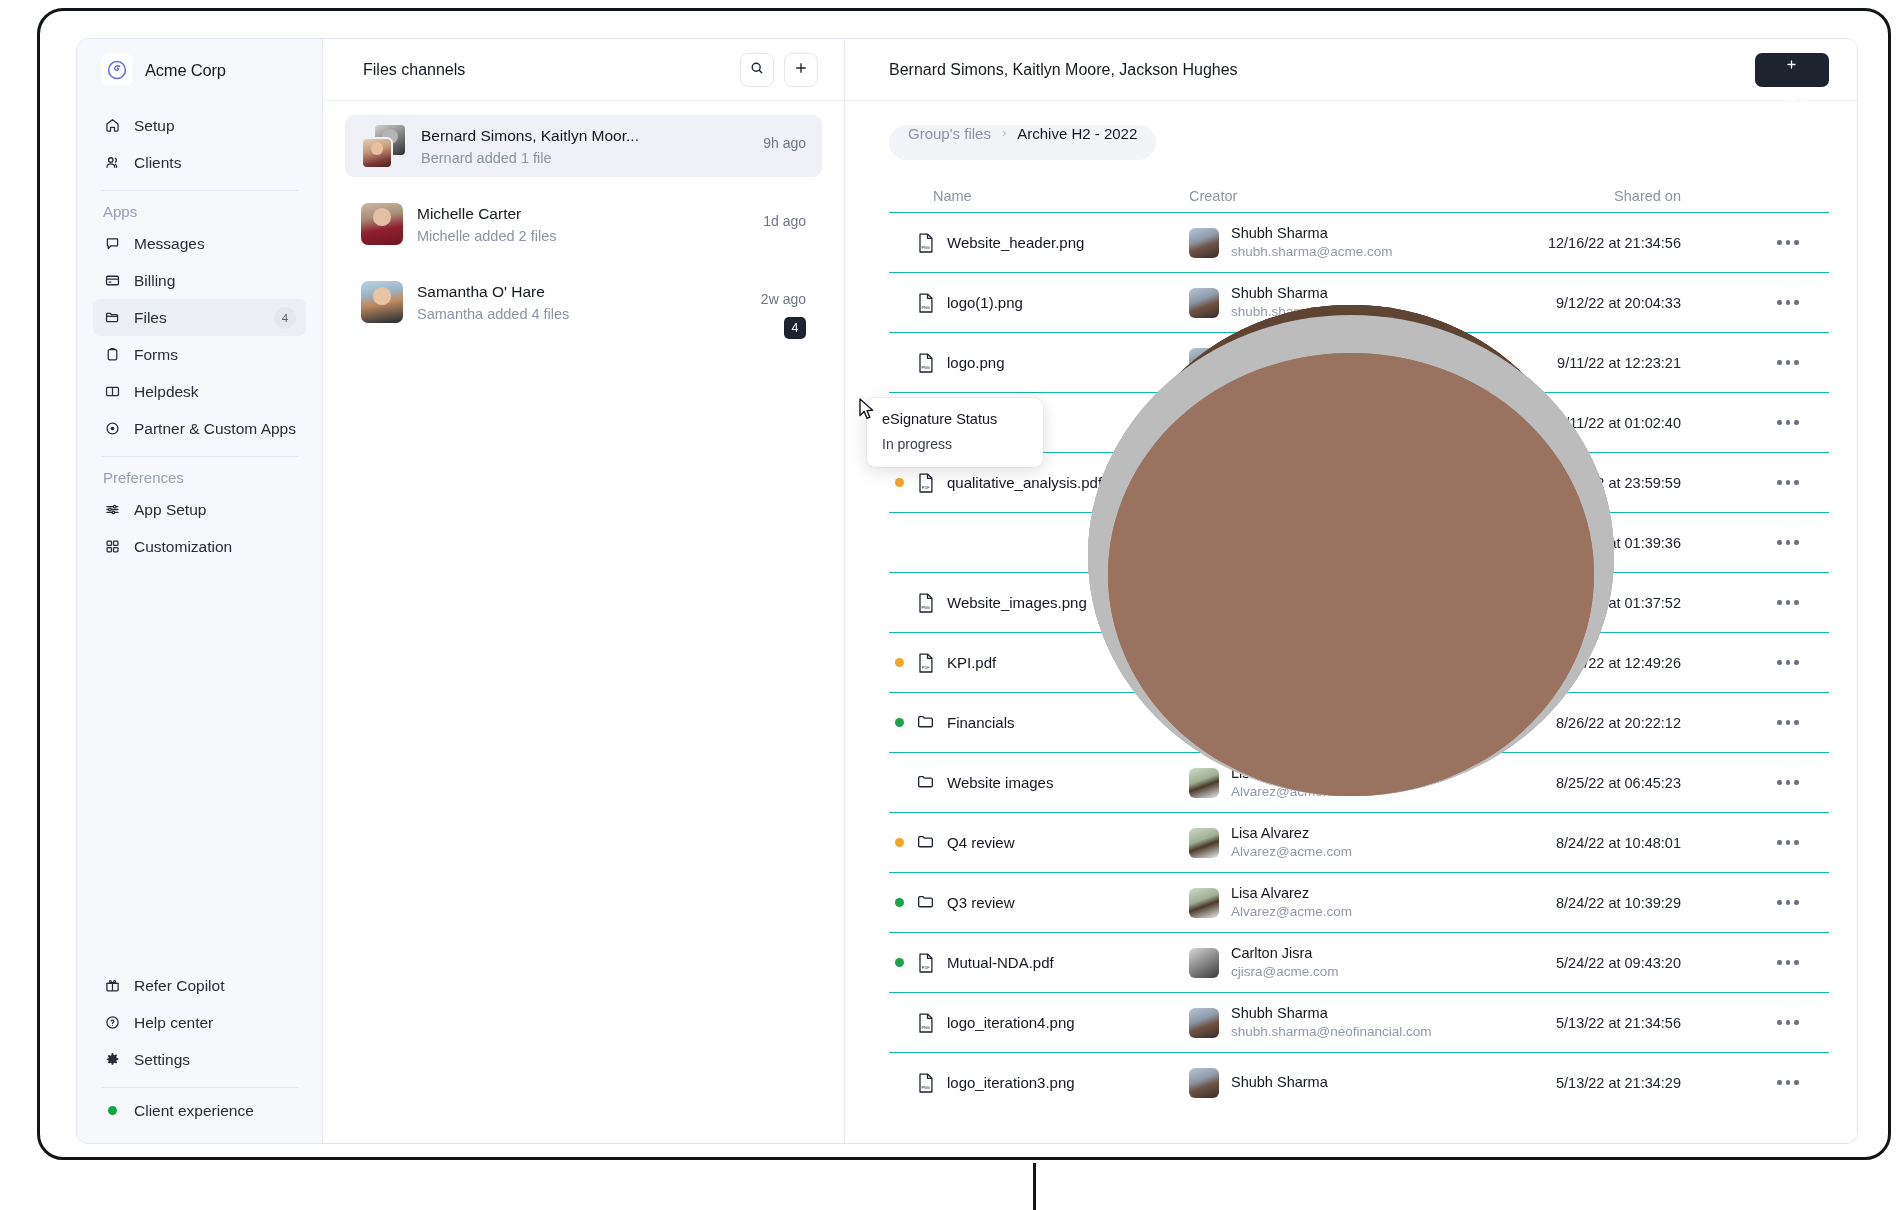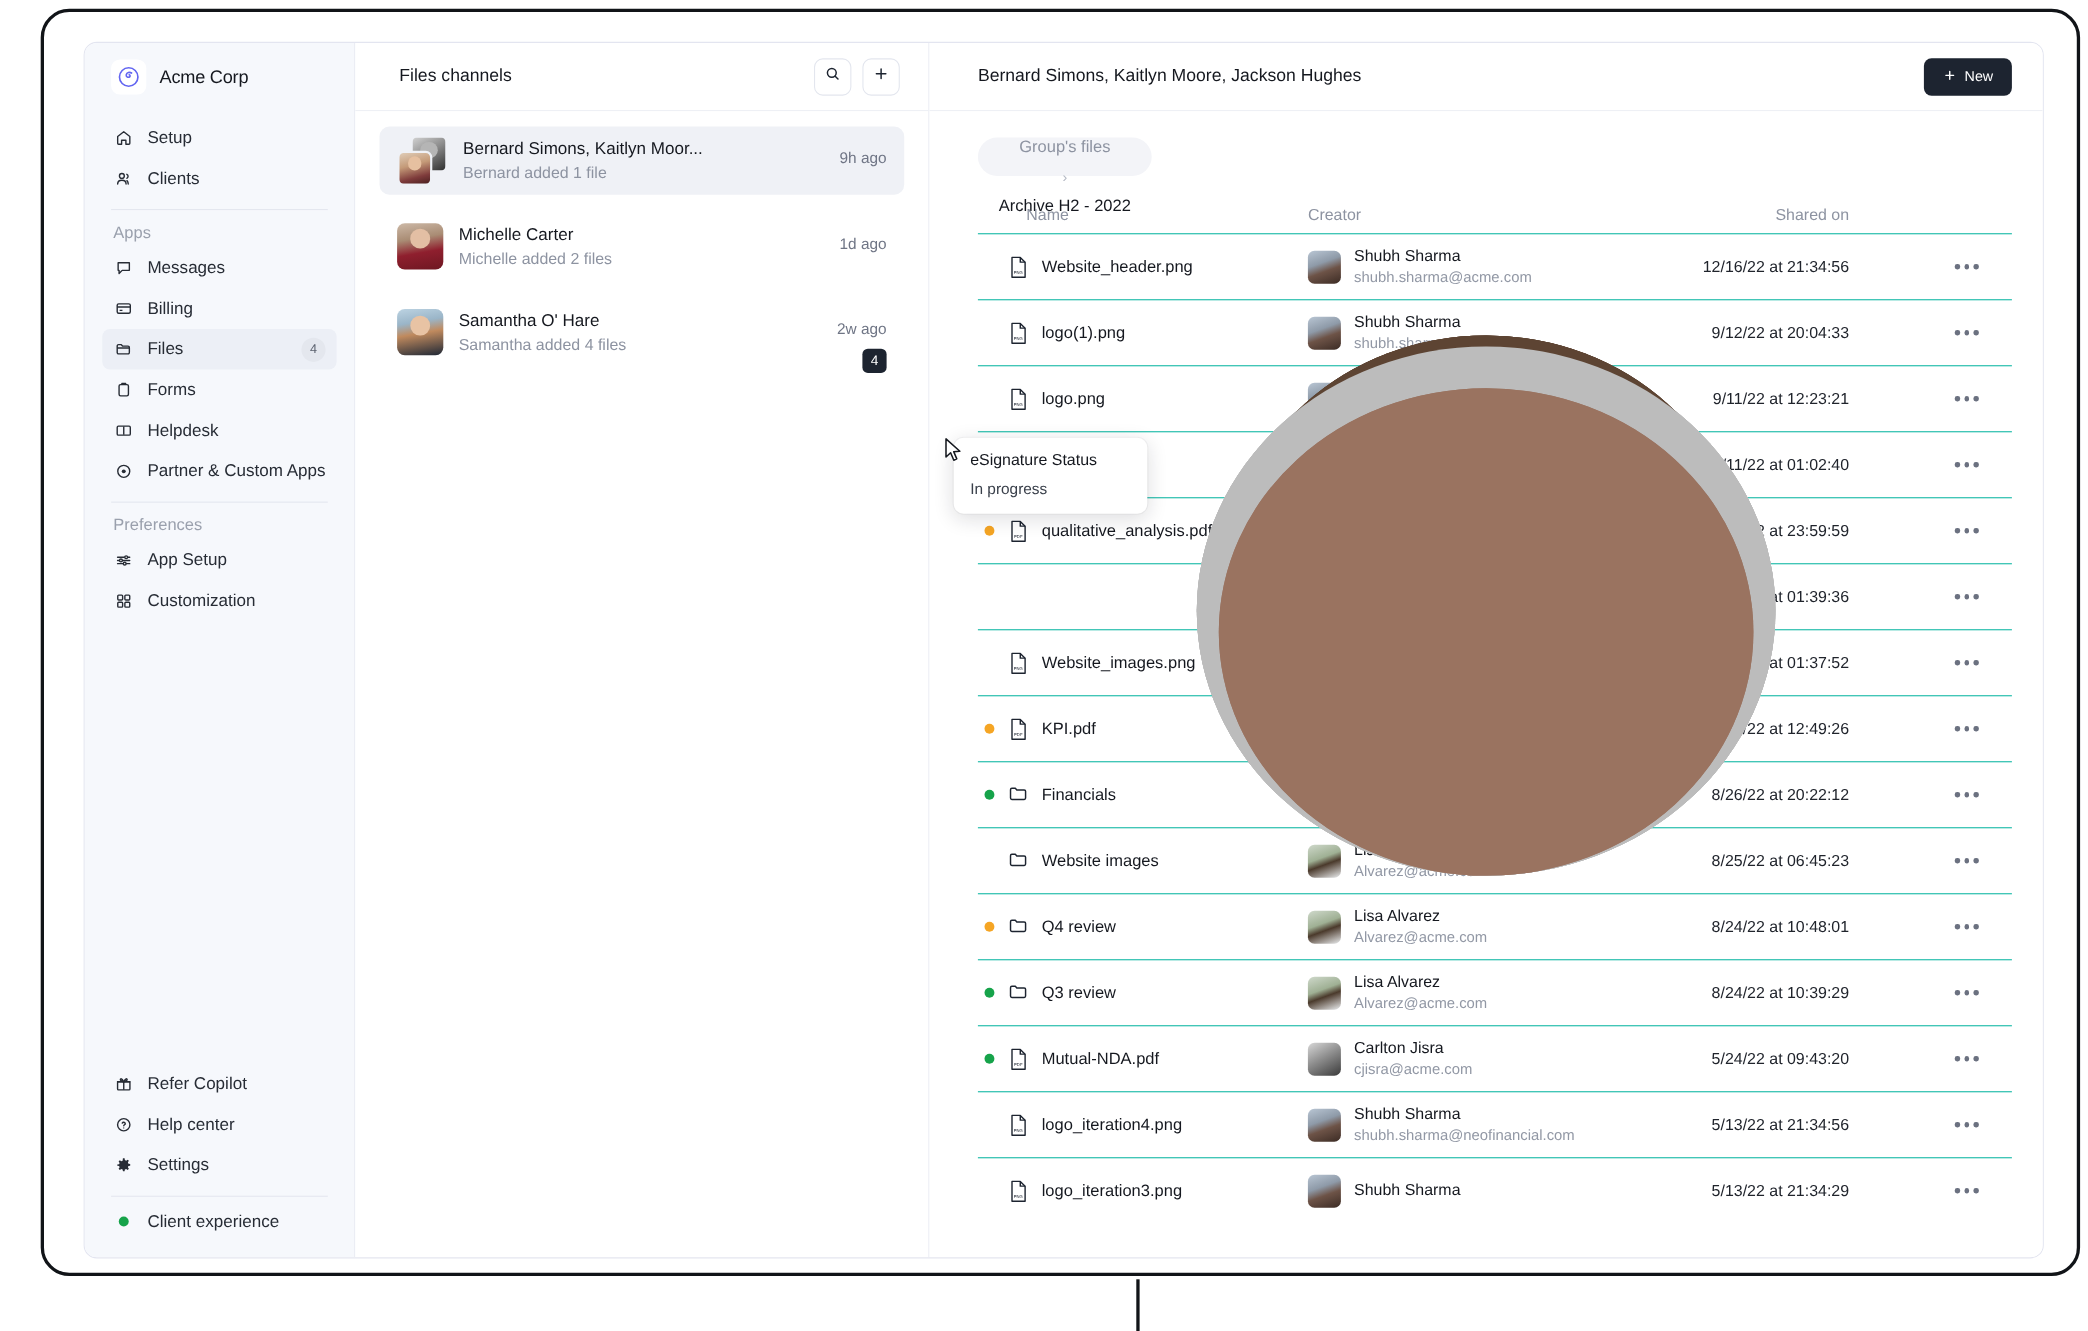--- a/index.html
+++ b/index.html
@@ -171,32 +171,32 @@
   .main-head {
     height: 62px; display: flex; align-items: center;
     padding: 0 28px 0 44px;
     border-bottom: 1px solid #eef0f5;
   }
   .main-title { font-size: 16px; color: #15181f; flex: 1 1 auto; }
   .new-btn {
     background: #1d2430; color: #fff;
     border: none; border-radius: 7px;
     height: 34px; padding: 0 17px;
-    font-size: 13px;
+    font-size: 20px;
     display: flex; align-items: center; gap: 7px;
     cursor: pointer;
     font-family: "Liberation Sans", sans-serif;
+    flex-direction: column;
   }
   .breadcrumb-wrap { padding: 24px 0 6px 44px; }
   .breadcrumb {
-    display: inline-flex; align-items: center; gap: 11px;
+    display: inline-flex; gap: 11px;
     background: #f3f4f8; border-radius: 19px;
     height: 35px; padding: 0 19px;
     font-size: 15px;
-    flex-direction: column;
   }
   .crumb-muted { color: #8d93a1; cursor: pointer; }
   .crumb-sep { color: #b4b9c4; font-size: 13px; }
   .crumb-active { color: #15181f; cursor: pointer; }
 
   .table { margin-top: 14px; padding: 0 28px 0 44px; flex: 1 1 auto; overflow: hidden; position: relative;}
   .thead {
     display: flex; align-items: center;
     height: 32px;
     font-size: 14.5px; color: #8d93a1;

